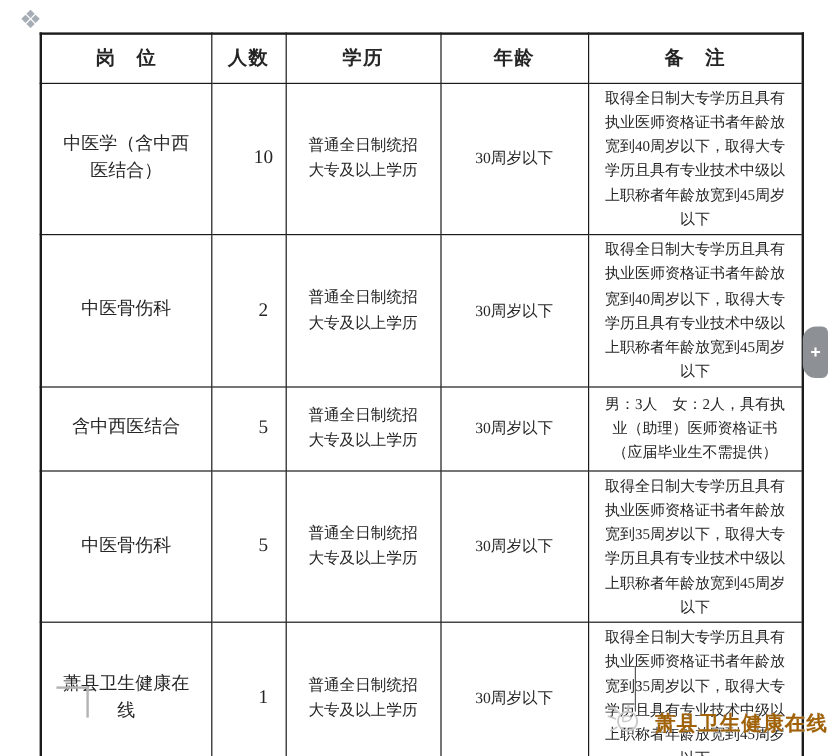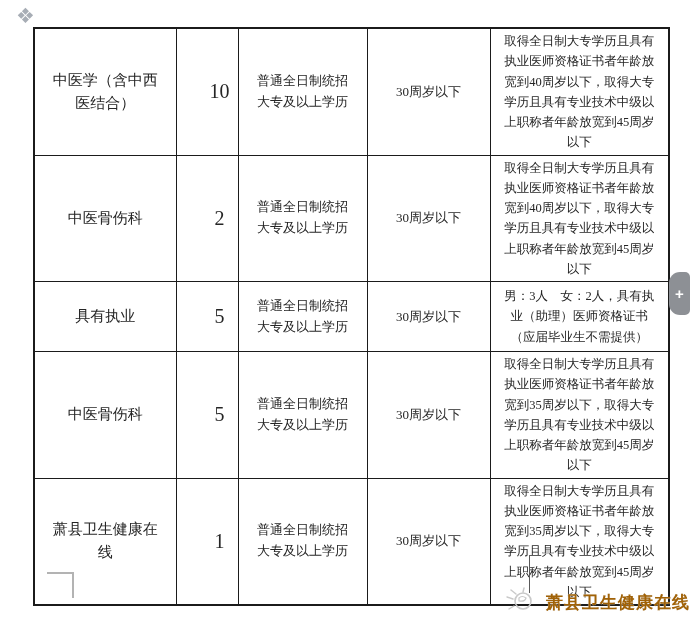--- a/index.html
+++ b/index.html
@@ -49,21 +49,21 @@
     font-weight: 700;
     font-size: 16px;
     letter-spacing: 1px;
   }
   td.cell-position {
     font-size: 15px;
     line-height: 1.55;
     padding: 0 14px;
   }
   td.cell-count {
-    font-size: 20px;
+    font-size: 16px;
     padding-left: 26px;
   }
   td.cell-edu {
     font-size: 13px;
     line-height: 1.6;
     padding: 0 16px;
   }
   td.cell-age {
     font-size: 13px;
   }
@@ -149,36 +149,43 @@
 
   <table class="jobs">
     <colgroup>
       <col style="width:142px">
       <col style="width:62px">
       <col style="width:129px">
       <col style="width:123px">
       <col style="width:179px">
     </colgroup>
     <tbody>
+        <tr style="height:41px">
+      <th>岗　位</th>
+      <th>人数</th>
+      <th>学历</th>
+      <th>年龄</th>
+      <th>备　注</th>
+    </tr>
     <tr style="height:108px">
       <td class="cell-position">中医学（含中西医结合）</td>
       <td class="cell-count">10</td>
       <td class="cell-edu">普通全日制统招大专及以上学历</td>
       <td class="cell-age">30周岁以下</td>
       <td class="cell-remark">取得全日制大专学历且具有执业医师资格证书者年龄放宽到40周岁以下，取得大专学历且具有专业技术中级以上职称者年龄放宽到45周岁以下</td>
     </tr>
     <tr style="height:101px">
       <td class="cell-position">中医骨伤科</td>
       <td class="cell-count">2</td>
       <td class="cell-edu">普通全日制统招大专及以上学历</td>
       <td class="cell-age">30周岁以下</td>
       <td class="cell-remark">取得全日制大专学历且具有执业医师资格证书者年龄放宽到40周岁以下，取得大专学历且具有专业技术中级以上职称者年龄放宽到45周岁以下</td>
     </tr>
     <tr style="height:70px">
-      <td class="cell-position">具有执业</td>
+      <td class="cell-position">含中西医结合</td>
       <td class="cell-count">5</td>
       <td class="cell-edu">普通全日制统招大专及以上学历</td>
       <td class="cell-age">30周岁以下</td>
       <td class="cell-remark">男：3人　女：2人，具有执业（助理）医师资格证书（应届毕业生不需提供）</td>
     </tr>
     <tr style="height:105px">
       <td class="cell-position">中医骨伤科</td>
       <td class="cell-count">5</td>
       <td class="cell-edu">普通全日制统招大专及以上学历</td>
       <td class="cell-age">30周岁以下</td>

